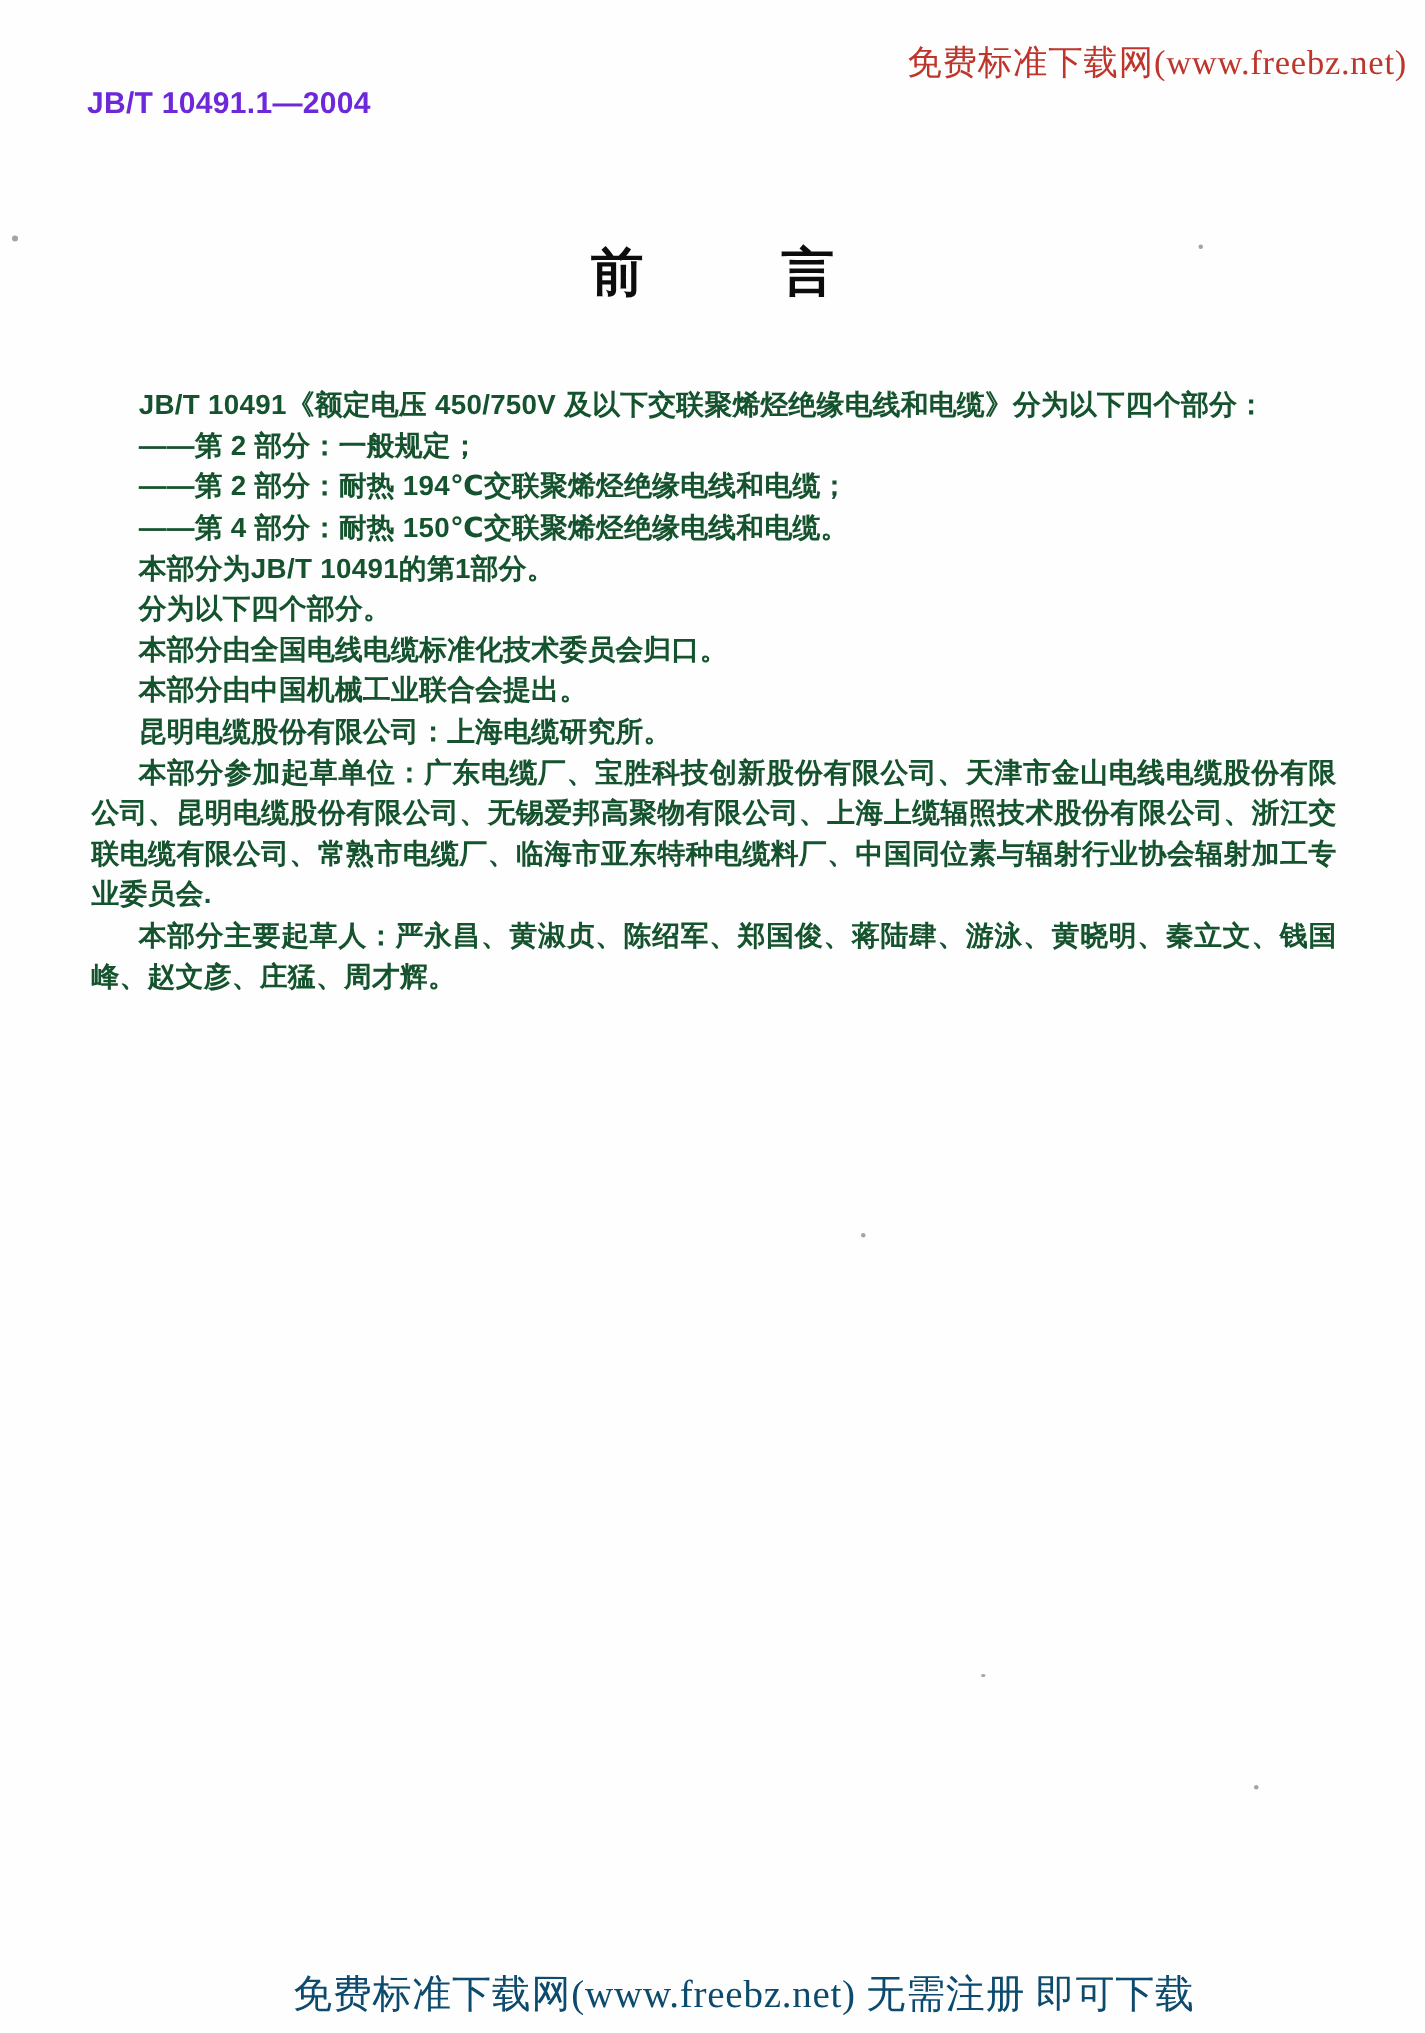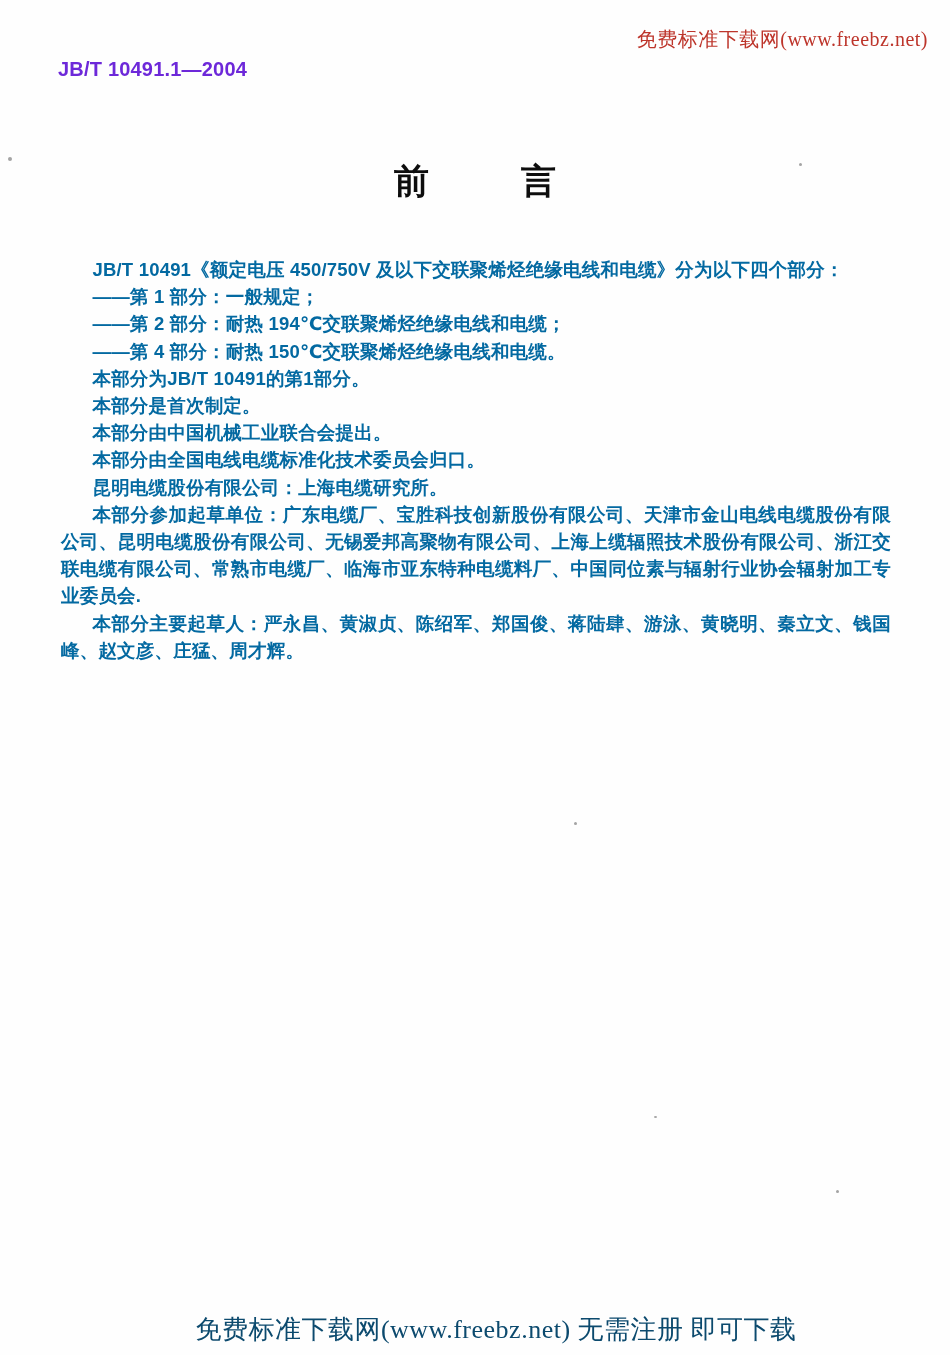--- a/index.html
+++ b/index.html
@@ -11,23 +11,23 @@
     position: relative;
     width: 950px;
     height: 1355px;
     background: #fefefe;
     overflow: hidden;
     font-family: "Liberation Sans", "DejaVu Sans", sans-serif;
   }
   .watermark-top {
     position: absolute;
     top: 26px;
-    right: 22px;
+    right: 12px;
     font-family: "Liberation Serif", "DejaVu Serif", serif;
-    font-size: 20px;
+    font-size: 23px;
     letter-spacing: 0.5px;
     white-space: nowrap;
   }
   .doc-number {
     position: absolute;
     top: 58px;
     left: 58px;
     font-size: 20px;
     font-weight: 700;
     color: #6d28d9;
@@ -47,21 +47,21 @@
     color: #0d0d0d;
   }
   .content {
     position: absolute;
     top: 256px;
     left: 61px;
     width: 830px;
     font-size: 18.5px;
     line-height: 27.2px;
     font-weight: 700;
-    color: #0369a1;
+    color: #14532d;
     text-align: justify;
     letter-spacing: 0.2px;
   }
   .content p {
     margin: 0;
     text-indent: 1.7em;
   }
   .content p.part-item {
     text-indent: 1.7em;
   }
@@ -97,27 +97,27 @@
 
   <div class="doc-number">JB/T 10491.1—2004</div>
 
   <h1 class="page-title">
     <span>前</span>
     <span>言</span>
   </h1>
 
   <div class="content">
     <p>JB/T 10491《额定电压 450/750V 及以下交联聚烯烃绝缘电线和电缆》分为以下四个部分：</p>
-    <p class="part-item">——第 1 部分：一般规定；</p>
+    <p class="part-item">——第 2 部分：一般规定；</p>
     <p class="part-item">——第 2 部分：耐热 194℃交联聚烯烃绝缘电线和电缆；</p>
     <p class="part-item">——第 4 部分：耐热 150℃交联聚烯烃绝缘电线和电缆。</p>
     <p>本部分为JB/T 10491的第1部分。</p>
-    <p>本部分是首次制定。</p>
+    <p>分为以下四个部分。</p>
+    <p>本部分由全国电线电缆标准化技术委员会归口。</p>
     <p>本部分由中国机械工业联合会提出。</p>
-    <p>本部分由全国电线电缆标准化技术委员会归口。</p>
     <p>昆明电缆股份有限公司：上海电缆研究所。</p>
     <p>本部分参加起草单位：广东电缆厂、宝胜科技创新股份有限公司、天津市金山电线电缆股份有限公司、昆明电缆股份有限公司、无锡爱邦高聚物有限公司、上海上缆辐照技术股份有限公司、浙江交联电缆有限公司、常熟市电缆厂、临海市亚东特种电缆料厂、中国同位素与辐射行业协会辐射加工专业委员会.</p>
     <p>本部分主要起草人：严永昌、黄淑贞、陈绍军、郑国俊、蒋陆肆、游泳、黄晓明、秦立文、钱国峰、赵文彦、庄猛、周才辉。</p>
   </div>
 
   <span class="speck s1"></span>
   <span class="speck s2"></span>
   <span class="speck s3"></span>
   <span class="speck s4"></span>
   <span class="speck s5"></span>

